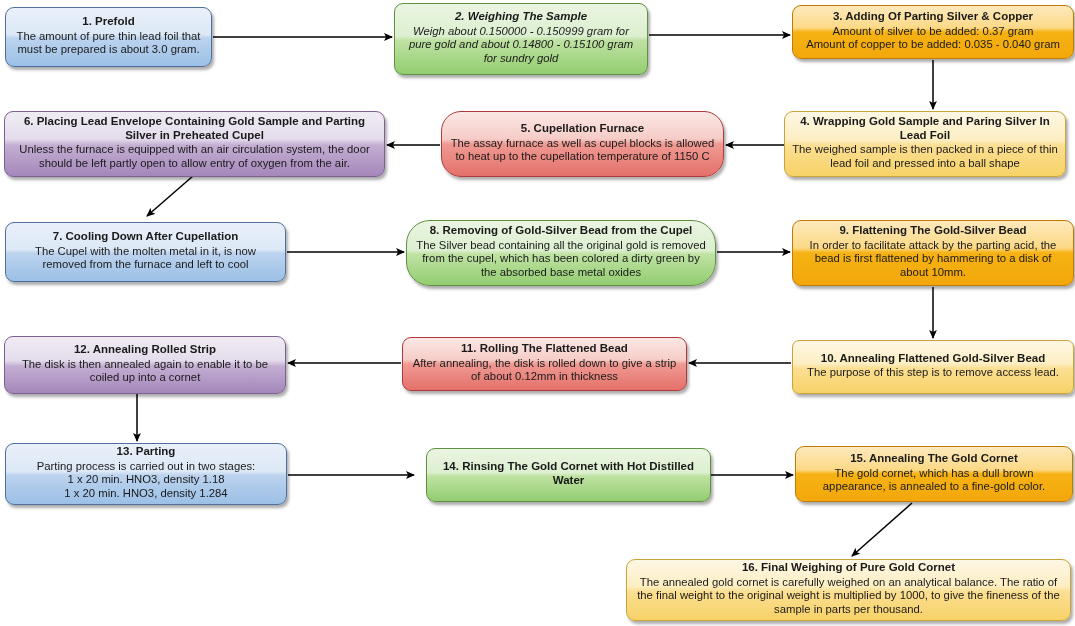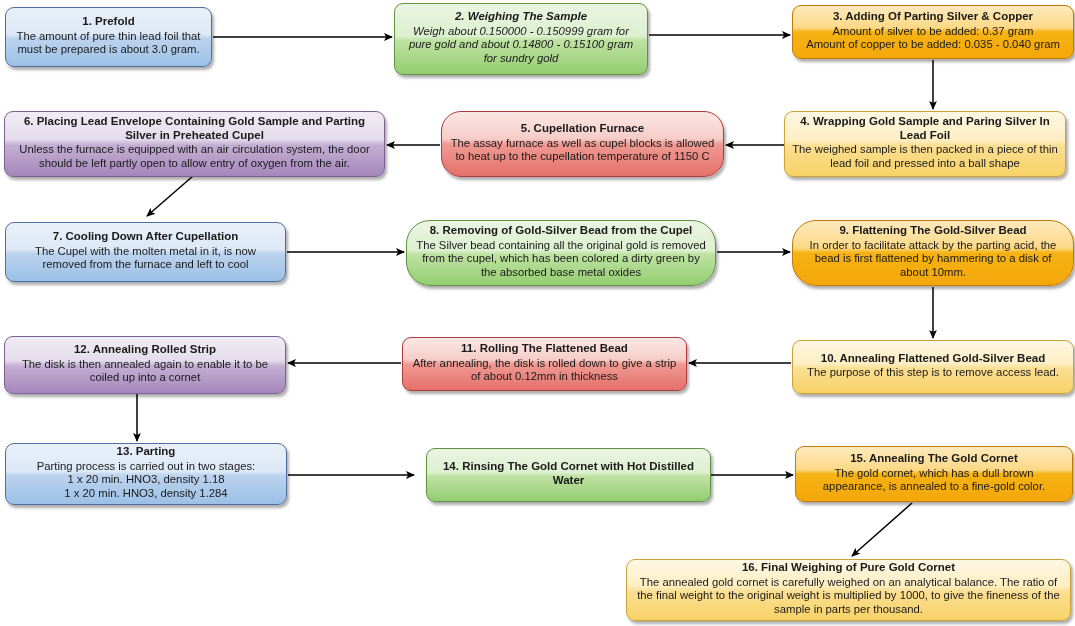--- a/index.html
+++ b/index.html
@@ -138,25 +138,25 @@
         <div class="body">Unless the furnace is equipped with an air circulation system, the door should be left partly open to allow entry of oxygen from the air.</div>
       </div>
       <div class="node blue" style="left: 5px; top: 222px; width: 281px; height: 60px;">
         <div class="title">7. Cooling Down After Cupellation</div>
         <div class="body">The Cupel with the molten metal in it, is now removed from the furnace and left to cool</div>
       </div>
       <div class="node green" style="left: 406px; top: 220px; width: 310px; height: 66px; border-radius: 24px;">
         <div class="title">8. Removing of Gold-Silver Bead from the Cupel</div>
         <div class="body">The Silver bead containing all the original gold is removed from the cupel, which has been colored a dirty green by the absorbed base metal oxides</div>
       </div>
-      <div class="node orange" style="left: 792px; top: 220px; width: 282px; height: 66px; border-radius: 24px;">
+      <div class="node orange" style="left: 792px; top: 220px; width: 282px; height: 66px;">
         <div class="title">9. Flattening The Gold-Silver Bead</div>
         <div class="body">In order to facilitate attack by the parting acid, the bead is first flattened by hammering to a disk of about 10mm.</div>
       </div>
-      <div class="node lightorange" style="left: 792px; top: 340px; width: 282px; height: 54px;">
+      <div class="node lightorange" style="left: 792px; top: 340px; width: 282px; height: 54px; border-radius: 7px;">
         <div class="title">10. Annealing Flattened Gold-Silver Bead</div>
         <div class="body">The purpose of this step is to remove access lead.</div>
       </div>
       <div class="node red" style="left: 402px; top: 337px; width: 285px; height: 54px; border-radius: 9px;">
         <div class="title">11. Rolling The Flattened Bead</div>
         <div class="body">After annealing, the disk is rolled down to give a strip of about 0.12mm in thickness</div>
       </div>
       <div class="node purple" style="left: 4px; top: 336px; width: 282px; height: 58px;">
         <div class="title">12. Annealing Rolled Strip</div>
         <div class="body">The disk is then annealed again to enable it to be coiled up into a cornet</div>

